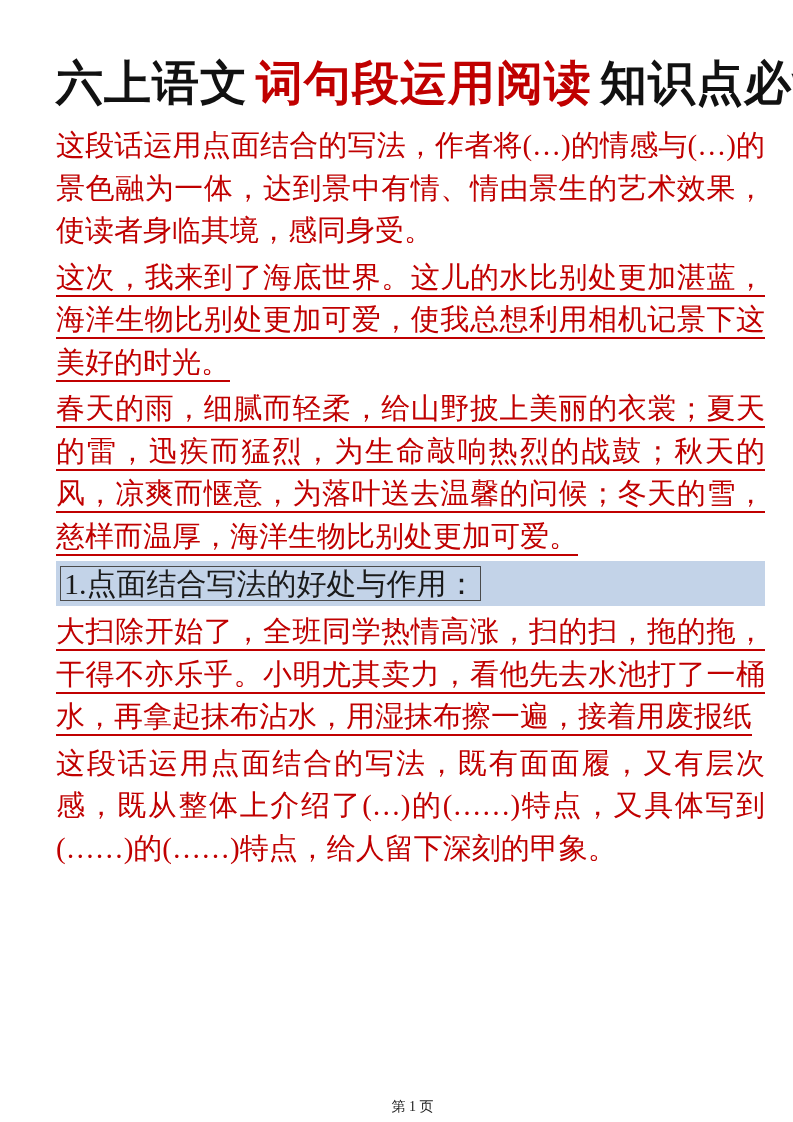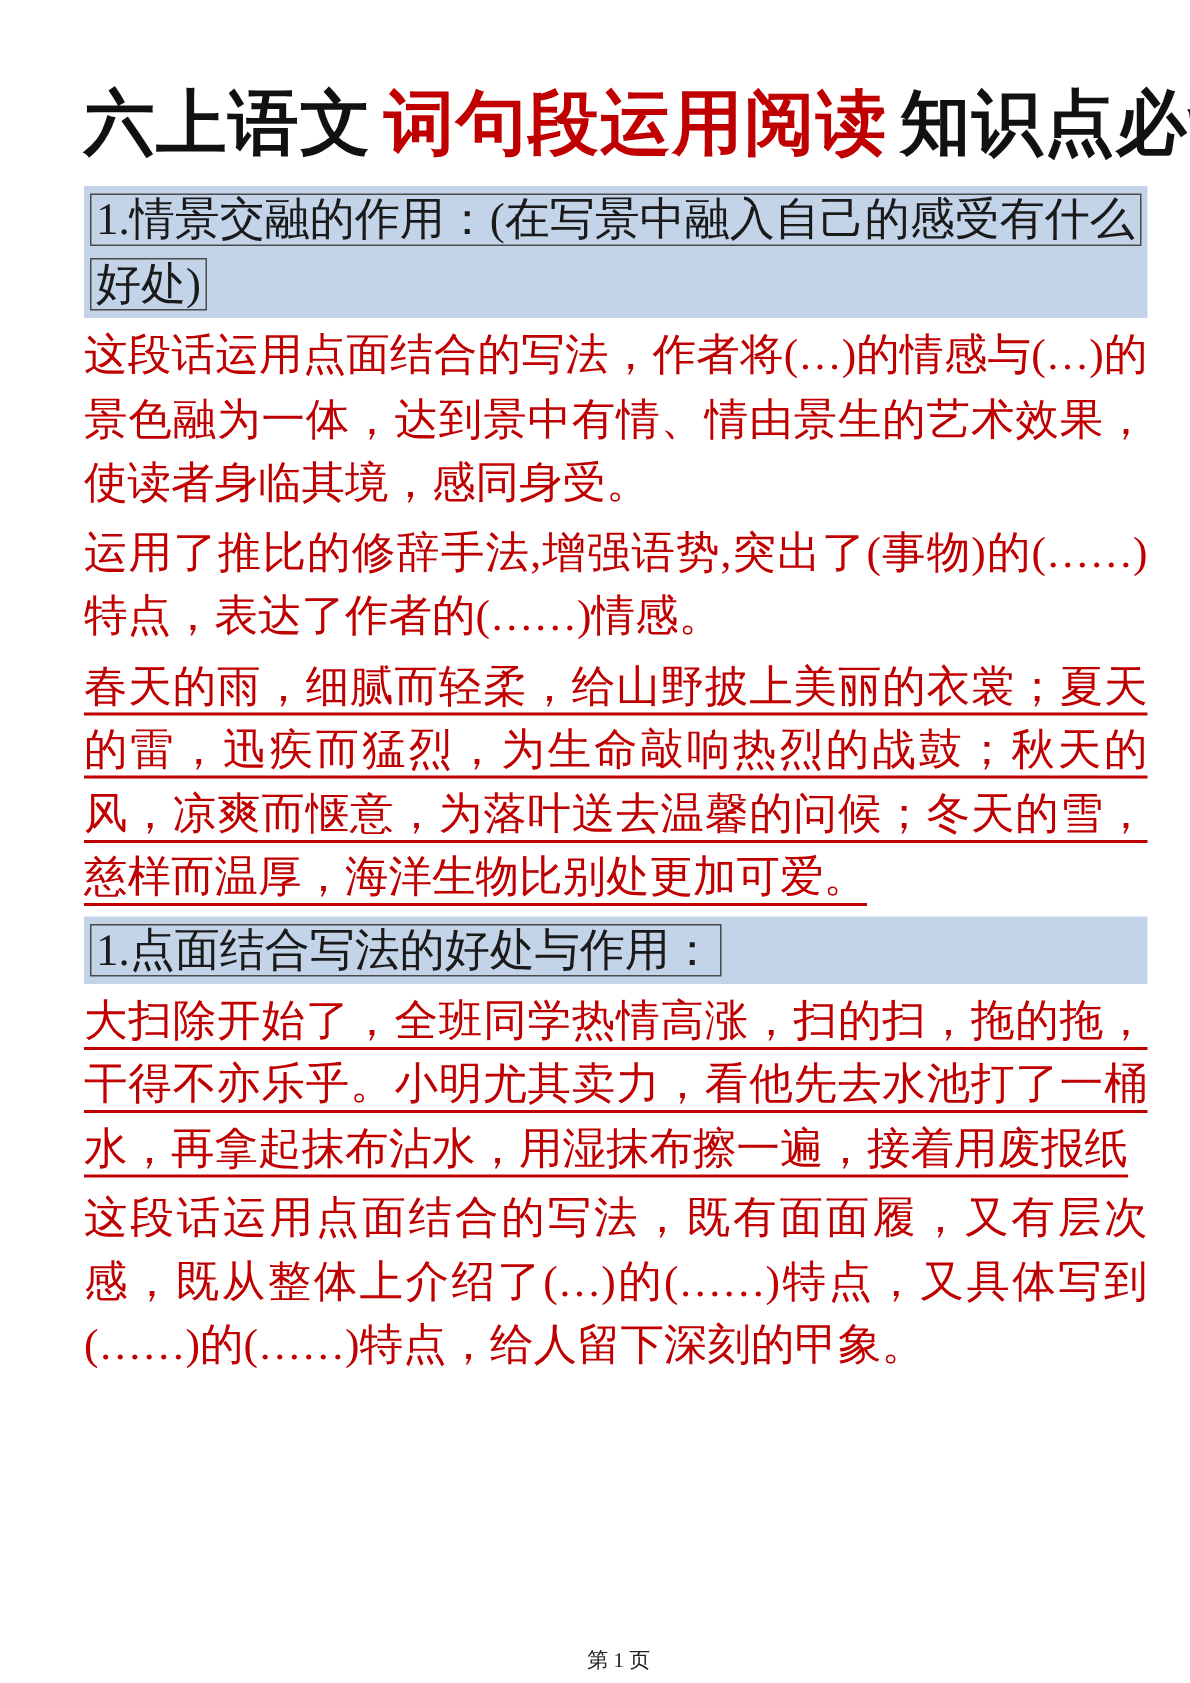--- a/index.html
+++ b/index.html
@@ -67,26 +67,25 @@
   }
 </style>
 </head>
 <body>
 
 <div class="page">
 
   <h1 class="title"><span>六上语文</span><span class="hl-red">词句段运用阅读</span><span>知识点必背</span></h1>
 
   <div class="section">
-    <div class="section-heading"><span class="boxed">1.情景交融的作用：(在写景中融入自己的感受有什么好处)</span></div>
     <p class="para">这段话运用点面结合的写法，作者将(…)的情感与(…)的景色融为一体，达到景中有情、情由景生的艺术效果，使读者身临其境，感同身受。</p>
+    <p class="para example">这次，我来到了海底世界。这儿的水比别处更加湛蓝，海洋生物比别处更加可爱，使我总想利用相机记景下这美好的时光。</p>
   </div>
 
   <div class="section">
-    <p class="para">运用了推比的修辞手法,增强语势,突出了(事物)的(……)特点，表达了作者的(……)情感。</p>
     <p class="para example">春天的雨，细腻而轻柔，给山野披上美丽的衣裳；夏天的雷，迅疾而猛烈，为生命敲响热烈的战鼓；秋天的风，凉爽而惬意，为落叶送去温馨的问候；冬天的雪，慈样而温厚，海洋生物比别处更加可爱。</p>
   </div>
 
   <div class="section">
     <div class="section-heading"><span class="boxed">1.点面结合写法的好处与作用：</span></div>
     <p class="para example">大扫除开始了，全班同学热情高涨，扫的扫，拖的拖，干得不亦乐乎。小明尤其卖力，看他先去水池打了一桶水，再拿起抹布沾水，用湿抹布擦一遍，接着用废报纸</p>
     <p class="para">这段话运用点面结合的写法，既有面面履，又有层次感，既从整体上介绍了(…)的(……)特点，又具体写到(……)的(……)特点，给人留下深刻的甲象。</p>
   </div>
 
   <div class="footer">第 1 页</div>

